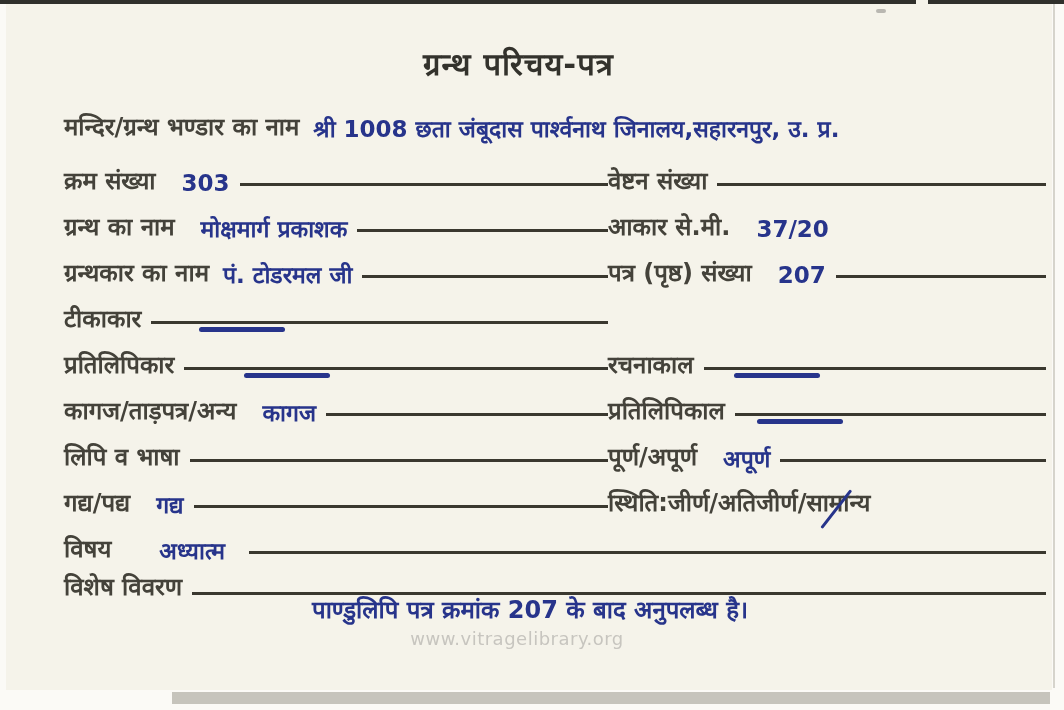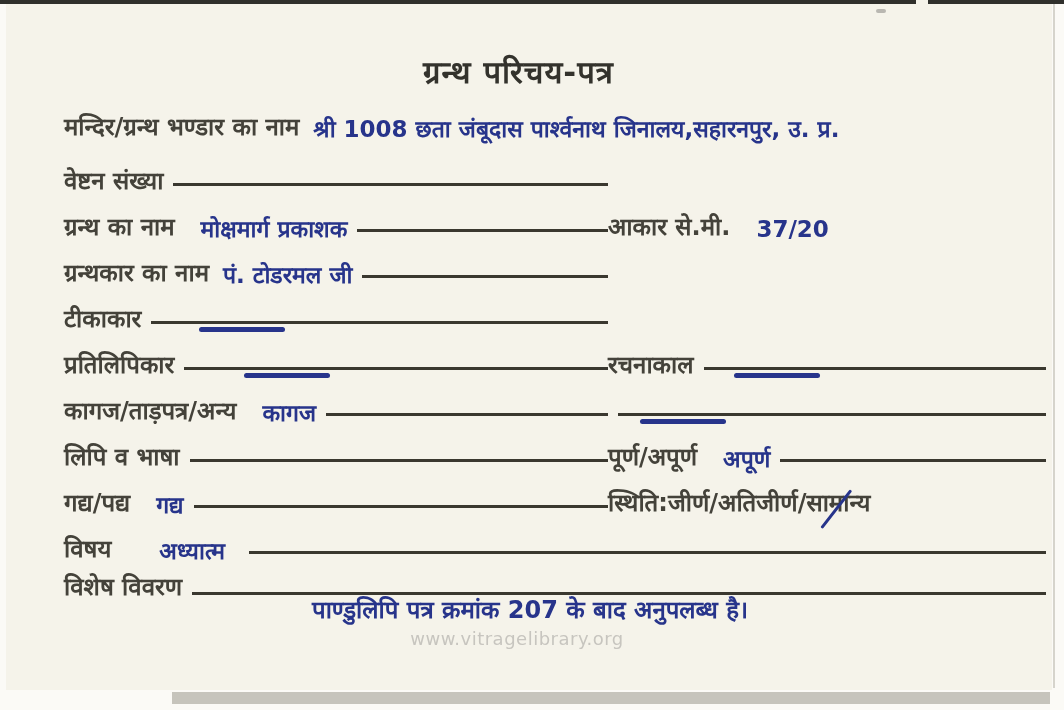--- a/index.html
+++ b/index.html
@@ -13,21 +13,21 @@
     position:absolute;left:6px;top:3px;right:12px;bottom:20px;
     background:#f5f3ea;
   }
   .edge-top{position:absolute;left:0;top:0;right:0;height:4px;background:#30302c;}
   .edge-top-notch{position:absolute;left:916px;top:0;width:12px;height:4px;background:#f5f3ea;}
   .edge-right{position:absolute;right:9px;top:4px;bottom:22px;width:2px;background:#d6d4cc;}
   .shadow-bottom{position:absolute;left:172px;right:14px;bottom:6px;height:12px;background:#c6c4bc;}
   .speck{position:absolute;left:876px;top:9px;width:10px;height:4px;background:#b9b7b1;border-radius:2px;}
 
   .title{
-    position:absolute;left:3px;right:30px;top:42px;margin:8px;
+    position:absolute;left:3px;right:30px;top:42px;margin:0;
     text-align:center;font-size:31px;font-weight:700;color:#33322c;
     letter-spacing:1px;
   }
 
   .form{position:absolute;left:64px;right:18px;top:98px;text-align:center;}
   .row{display:flex;align-items:flex-end;height:46px;}
   .row.first{height:46px;margin-bottom:8px;}
   .grid{display:grid;grid-template-columns:544px 1fr;}
   .cell{display:flex;align-items:flex-end;height:46px;min-width:0;}
 
@@ -78,20 +78,25 @@
 
   <div class="form">
 
     <div class="row first">
       <span class="lbl">मन्दिर/ग्रन्थ भण्डार का नाम</span>
       <span class="val tight">श्री 1008 छता जंबूदास पार्श्वनाथ जिनालय,सहारनपुर, उ. प्र.</span>
     </div>
 
     <div class="grid">
       <div class="cell">
+        <span class="lbl">क्रम संख्या</span>
+        <span class="val">303</span>
+        <span class="rule"></span>
+      </div>
+      <div class="cell">
         <span class="lbl">वेष्टन संख्या</span>
         <span class="rule"></span>
       </div>
     </div>
 
     <div class="grid">
       <div class="cell">
         <span class="lbl">ग्रन्थ का नाम</span>
         <span class="val">मोक्षमार्ग प्रकाशक</span>
         <span class="rule"></span>
@@ -102,20 +107,25 @@
         <span class="spacer"></span>
       </div>
     </div>
 
     <div class="grid">
       <div class="cell">
         <span class="lbl">ग्रन्थकार का नाम</span>
         <span class="val tight">पं. टोडरमल जी</span>
         <span class="rule"></span>
       </div>
+      <div class="cell">
+        <span class="lbl">पत्र (पृष्ठ) संख्या</span>
+        <span class="val">207</span>
+        <span class="rule"></span>
+      </div>
     </div>
 
     <div class="grid">
       <div class="cell">
         <span class="lbl">टीकाकार</span>
         <span class="rule">
             <span class="dash" style="left:48px"></span>
           </span>
       </div>
     </div>
@@ -135,20 +145,21 @@
       </div>
     </div>
 
     <div class="grid">
       <div class="cell">
         <span class="lbl">कागज/ताड़पत्र/अन्य</span>
         <span class="val">कागज</span>
         <span class="rule"></span>
       </div>
       <div class="cell">
+        <span class="lbl">प्रतिलिपिकाल</span>
         <span class="rule">
             <span class="dash" style="left:22px"></span>
           </span>
       </div>
     </div>
 
     <div class="grid">
       <div class="cell">
         <span class="lbl">लिपि व भाषा</span>
         <span class="rule"></span>

